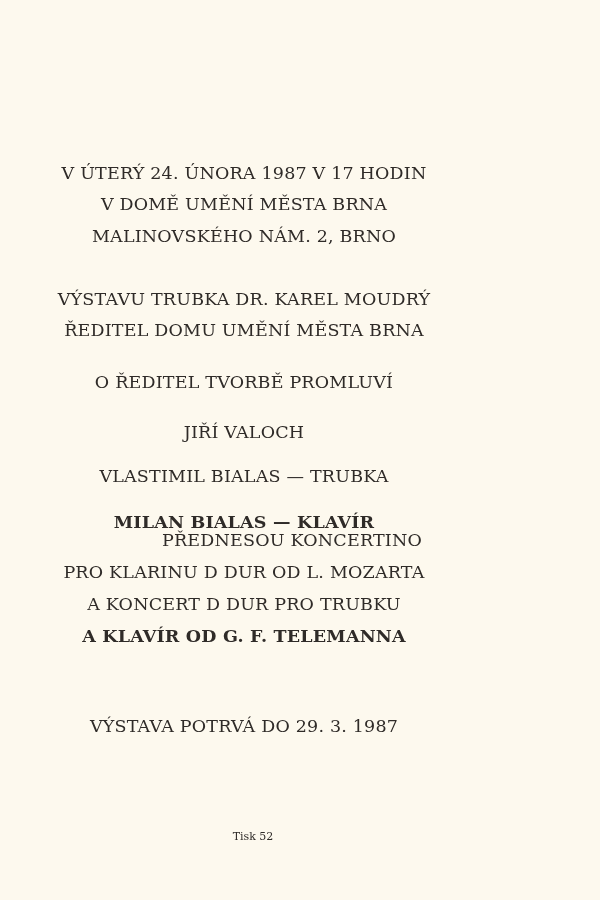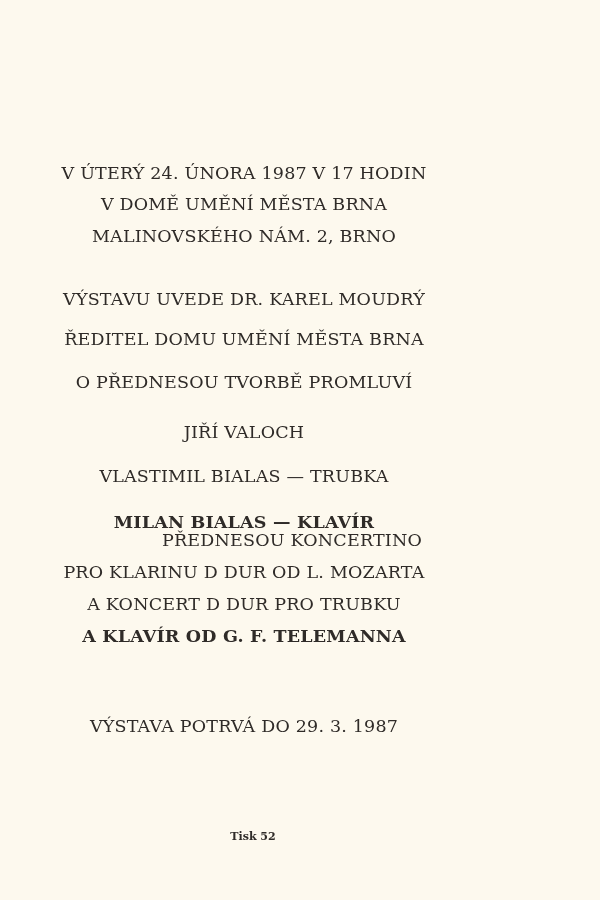--- a/index.html
+++ b/index.html
@@ -29,38 +29,38 @@
       letter-spacing: 0.2px;
       line-height: 20px;
       white-space: nowrap;
     }
     .footer {
       position: absolute;
       left: 0;
       width: 506px;
       text-align: center;
       font-size: 11px;
-      font-weight: bold;
+      font-weight: normal;
       top: 830px;
       line-height: 14px;
     }
   </style>
 </head>
 <body>
 
 <div class="page">
 
   <div class="line" style="top:163px;">V ÚTERÝ 24. ÚNORA 1987 V 17 HODIN</div>
   <div class="line" style="top:194px;">V DOMĚ UMĚNÍ MĚSTA BRNA</div>
   <div class="line" style="top:226px;">MALINOVSKÉHO NÁM. 2, BRNO</div>
 
-  <div class="line" style="top:289px;">VÝSTAVU UVEDE DR. KAREL MOUDRÝ</div>
-  <div class="line" style="top:320px;margin-top:9px;">ŘEDITEL DOMU UMĚNÍ MĚSTA BRNA</div>
+  <div class="line" style="top:289px;">VÝSTAVU TRUBKA DR. KAREL MOUDRÝ</div>
+  <div class="line" style="top:320px;">ŘEDITEL DOMU UMĚNÍ MĚSTA BRNA</div>
 
-  <div class="line" style="top:372px;">O PŘEDNESOU TVORBĚ PROMLUVÍ</div>
+  <div class="line" style="top:372px;">O ŘEDITEL TVORBĚ PROMLUVÍ</div>
   <div class="line" style="top:422px;">JIŘÍ VALOCH</div>
 
   <div class="line" style="top:466px;">VLASTIMIL BIALAS — TRUBKA</div>
   <div class="line" style="top:512px;font-weight:bold;">MILAN BIALAS — KLAVÍR</div>
   <div class="line" style="top:530px;padding-left:48px;">PŘEDNESOU KONCERTINO</div>
   <div class="line" style="top:562px;">PRO KLARINU D DUR OD L. MOZARTA</div>
   <div class="line" style="top:594px;">A KONCERT D DUR PRO TRUBKU</div>
   <div class="line" style="top:626px;font-weight:bold;">A KLAVÍR OD G. F. TELEMANNA</div>
 
   <div class="line" style="top:716px;">VÝSTAVA POTRVÁ DO 29. 3. 1987</div>

